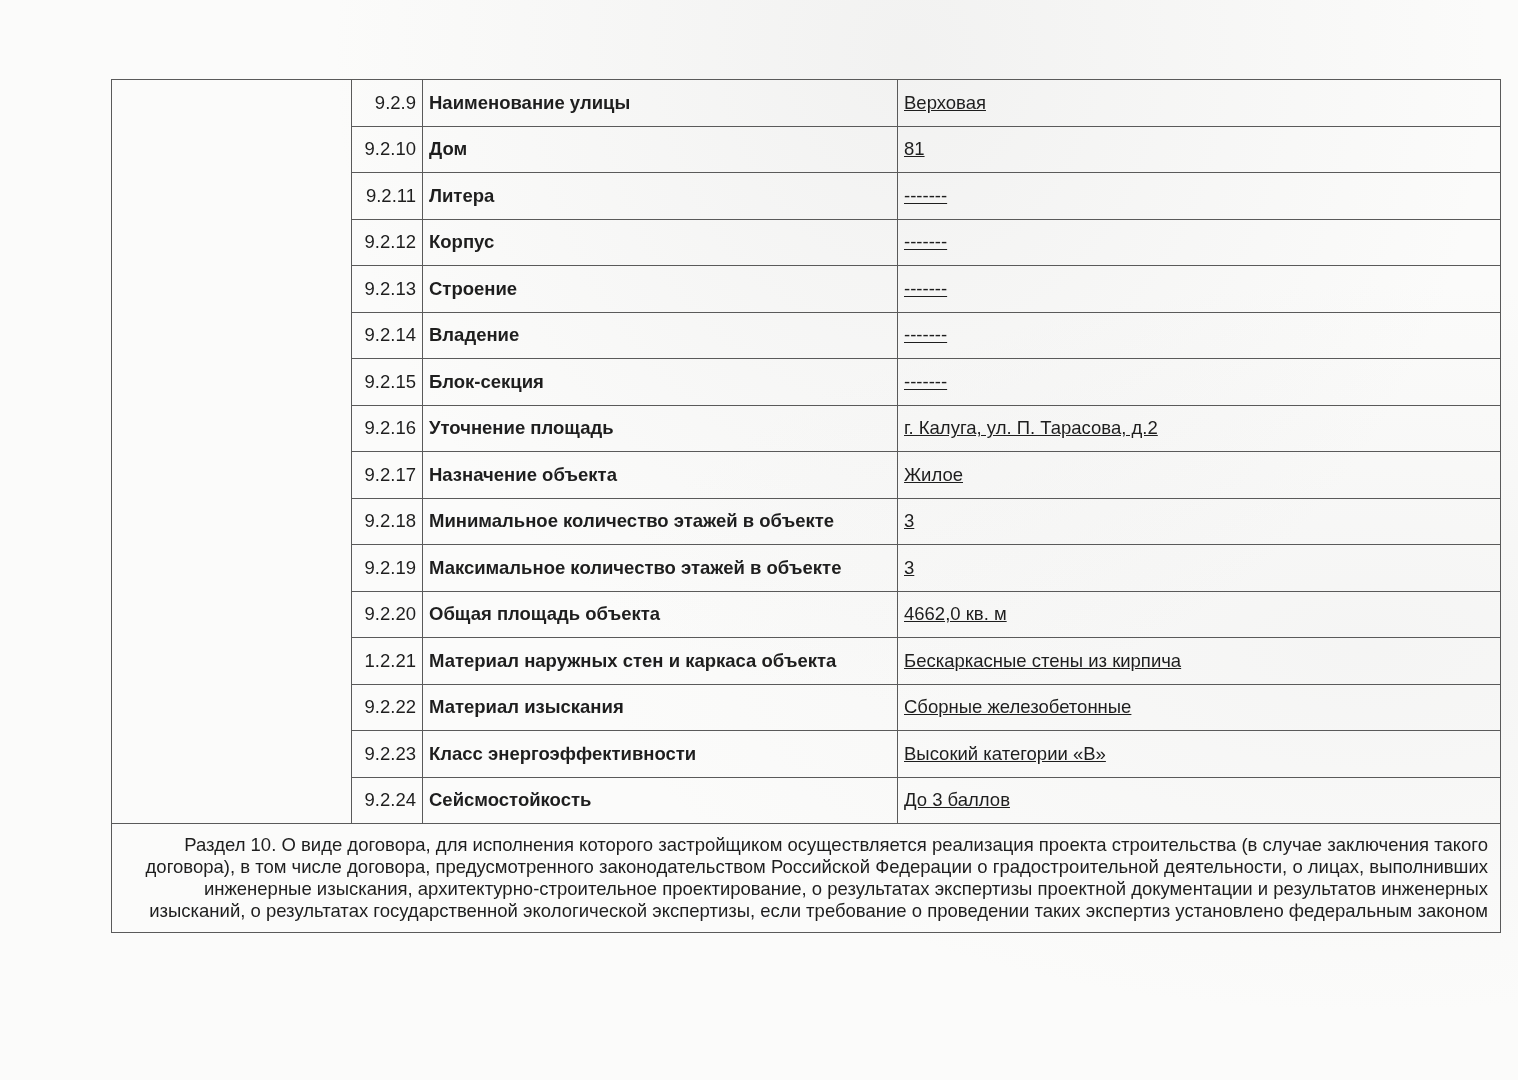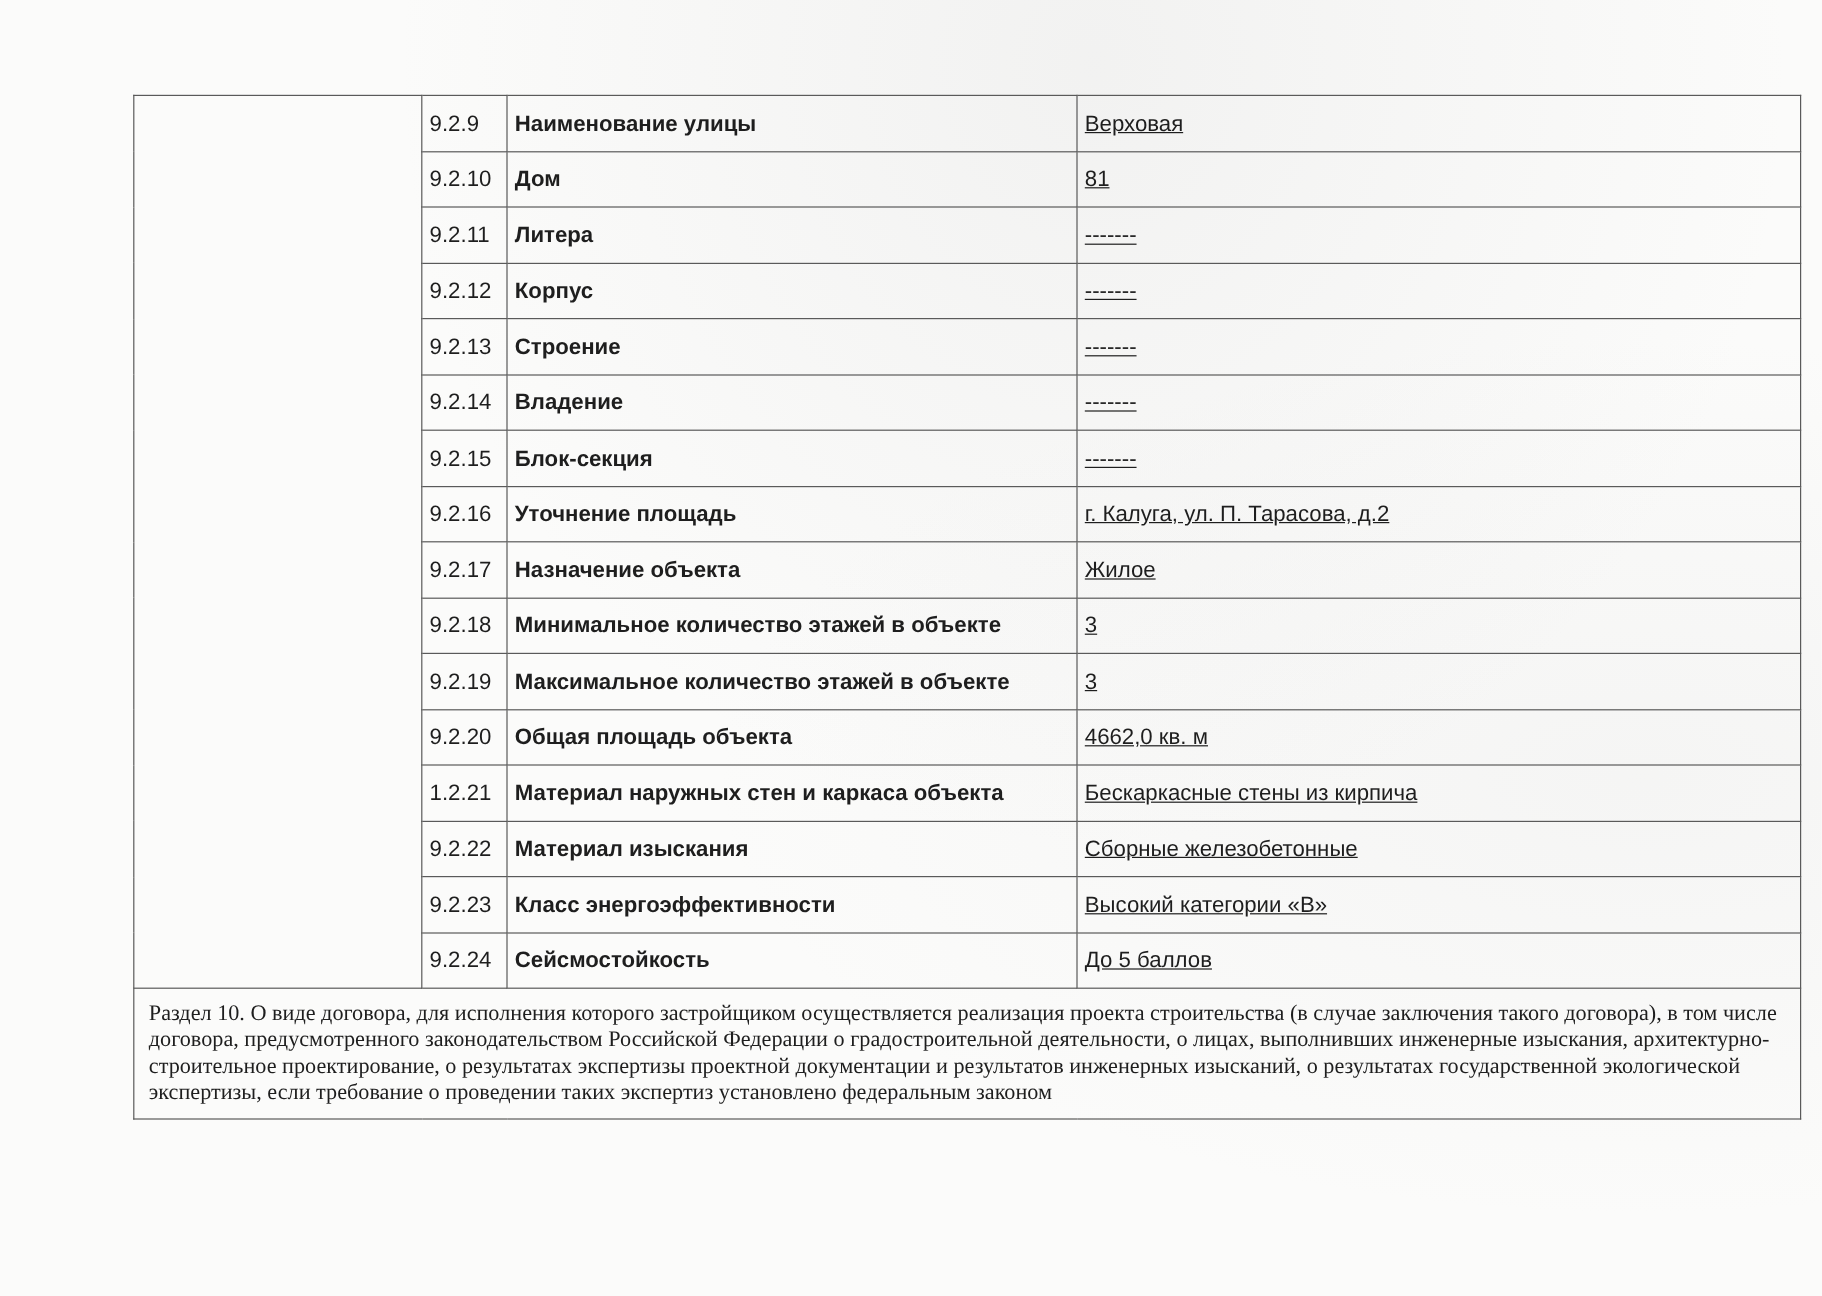--- a/index.html
+++ b/index.html
@@ -41,36 +41,36 @@
     }
     table.doc-table tr.row td {
       height: 45.5px;
     }
     td.blank-col {
       width: 227px;
       border-bottom: 1.5px solid #5a5a5a;
     }
     td.num-col {
       width: 58px;
+      text-align: right;
     }
     td.label-col {
       width: 462px;
       font-weight: bold;
     }
     td.value-col {
       width: auto;
       text-decoration: underline;
     }
     td.section-cell {
-      text-align: left;
+      text-align: right;
       white-space: normal !important;
       font-size: 18.5px;
       line-height: 27.5px;
       padding: 10px 12px 10px 12px !important;
-      font-family: Liberation Serif, serif;
     }
   </style>
 </head>
 <body>
 
 <div class="page-noise"></div>
 
 <table class="doc-table">
   <tbody id="table-body">
     <tr class="row">
@@ -145,19 +145,19 @@
       <td class="value-col">Сборные железобетонные</td>
     </tr>
     <tr class="row">
       <td class="num-col">9.2.23</td>
       <td class="label-col">Класс энергоэффективности</td>
       <td class="value-col">Высокий категории «В»</td>
     </tr>
     <tr class="row">
       <td class="num-col">9.2.24</td>
       <td class="label-col">Сейсмостойкость</td>
-      <td class="value-col">До 5 баллов</td>
+      <td class="value-col">До 3 баллов</td>
     </tr>
     <tr>
       <td class="section-cell" colspan="4">Раздел 10. О виде договора, для исполнения которого застройщиком осуществляется реализация проекта строительства (в случае заключения такого договора), в том числе договора, предусмотренного законодательством Российской Федерации о градостроительной деятельности, о лицах, выполнивших инженерные изыскания, архитектурно-строительное проектирование, о результатах экспертизы проектной документации и результатов инженерных изысканий, о результатах государственной экологической экспертизы, если требование о проведении таких экспертиз установлено федеральным законом</td>
     </tr>
   </tbody>
 </table>
 
 </body></html>

